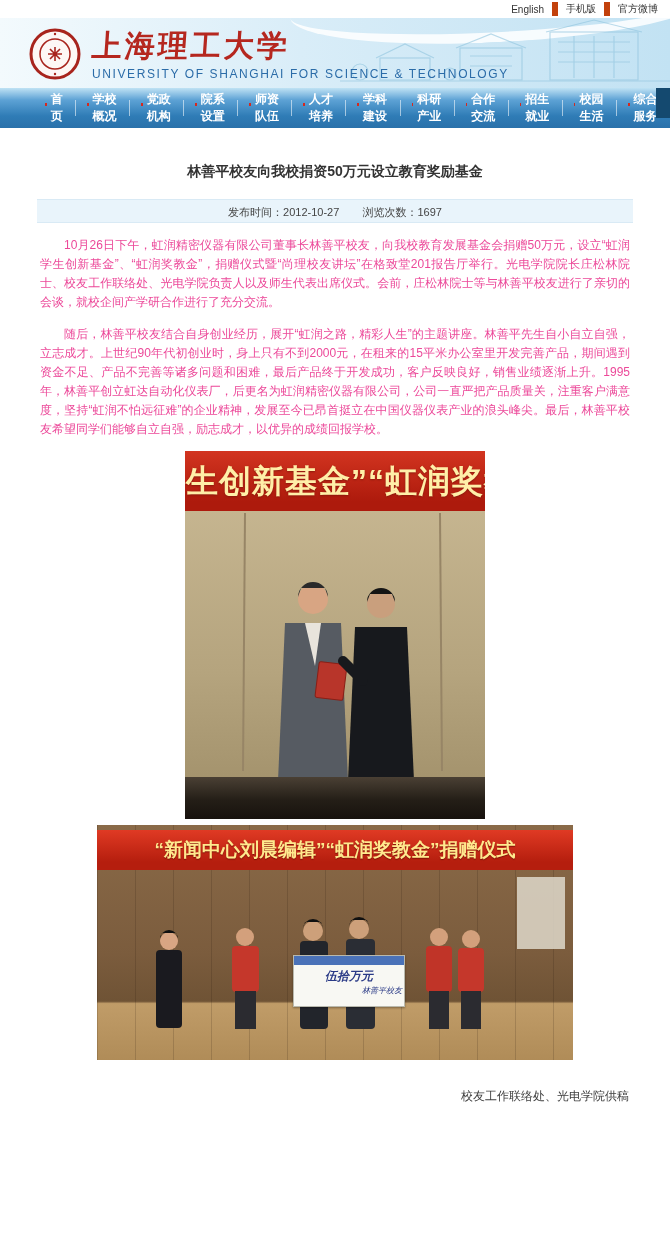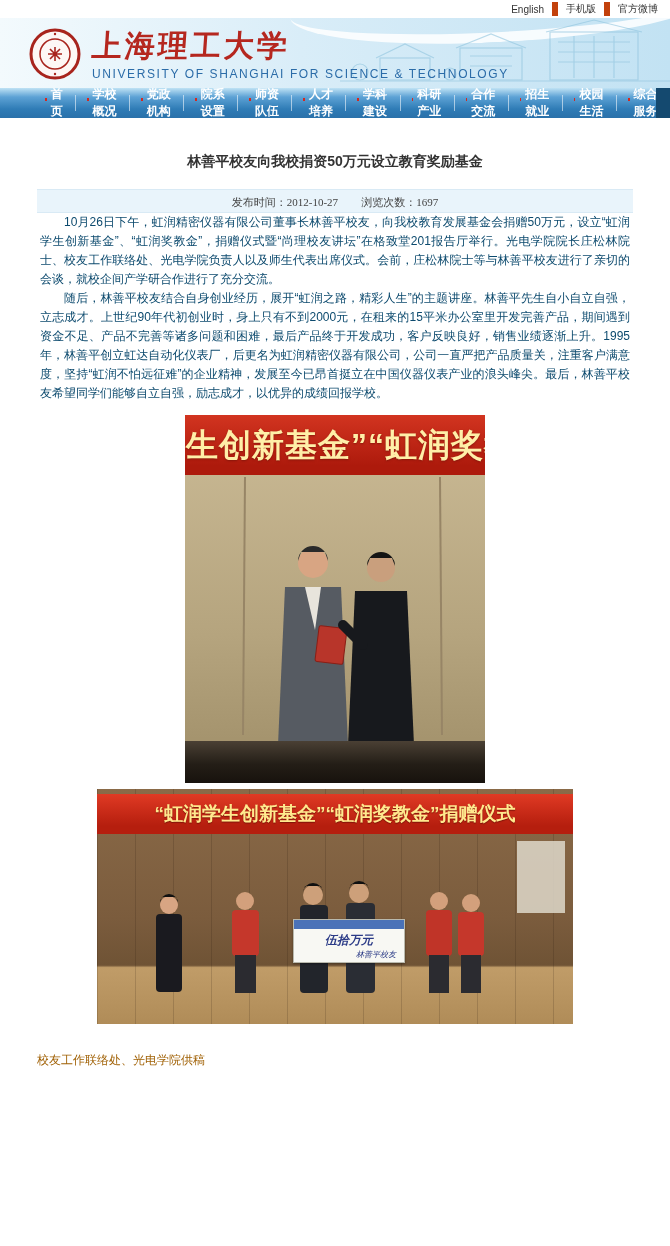--- a/index.html
+++ b/index.html
@@ -15,51 +15,51 @@
   .header { height:70px; position:relative; background:linear-gradient(90deg,#f3fafd 0%,#d9edf8 45%,#c2e2f3 100%); overflow:hidden; }
   .header .swoosh { position:absolute; right:-40px; top:-46px; width:420px; height:70px; border-radius:50%; border-bottom:10px solid rgba(255,255,255,.85); transform:rotate(-3deg); }
   .logo-wrap { position:absolute; left:28px; top:8px; display:flex; align-items:center; }
   .seal { width:54px; height:54px; }
   .uni-names { margin-left:10px; }
   .uni-cn { font-size:30px; font-weight:bold; color:#b5271f; letter-spacing:3px; font-family:"Liberation Serif","DejaVu Serif",serif; transform:skewX(-4deg); }
   .uni-en { font-size:12px; color:#2b6ca8; letter-spacing:1.6px; margin-top:0; }
   .buildings { position:absolute; right:0; top:0; opacity:.6; }
 
   
-  .nav { height:30px; background:linear-gradient(180deg,#bfe2f4 0%,#5da2d5 30%,#2f7cb6 70%,#2a71aa 100%); display:flex; align-items:center; padding-left:34px; position:relative; }
+  .nav { height:40px; background:linear-gradient(180deg,#bfe2f4 0%,#5da2d5 30%,#2f7cb6 70%,#2a71aa 100%); display:flex; align-items:center; padding-left:34px; position:relative; }
   .nav-item { display:flex; align-items:center; color:#fff; font-size:12px; font-weight:bold; padding:0 11px; height:16px; cursor:pointer; position:relative; }
   .nav-item + .nav-item { border-left:1px solid rgba(255,255,255,.55); }
   .nav-dot { width:3px; height:3px; background:#d6281e; margin-right:4px; margin-top:-8px; }
   .nav-cap { position:absolute; right:0; top:0; width:14px; height:30px; background:#14496f; }
 
   
   .content { width:596px; margin:0 auto; }
   .article-title { margin-top:35px; text-align:center; font-size:14px; font-weight:bold; color:#333; }
   .infobar { margin-top:18px; height:24px; line-height:24px; background:#e9f4fb; border-top:1px solid #d9eaf5; border-bottom:1px solid #d9eaf5; text-align:center; font-size:11px; color:#444; }
-  .infobar span { margin:0 10px;font-family:Liberation Serif, serif; }
-  .para { padding:0 3px; font-size:12px; line-height:19px; color:#0c4a6e; text-indent:2em; text-align:justify; }
+  .infobar span { margin:0 10px; }
+  .para { margin-top:13px; padding:0 3px; font-size:12px; line-height:19px; color:#ec4899; text-indent:2em; text-align:justify; }
 
   
   .photo1 { position:relative; width:300px; height:368px; margin:12px auto 0; overflow:hidden; background:linear-gradient(180deg,#cbbb96 0%,#b5a47e 60%,#a5946e 88%); }
   .p1-banner { position:absolute; top:0; left:0; right:0; height:60px; background:linear-gradient(180deg,#d23420 0%,#ad1a0c 85%); color:#ffefa8; font-size:32px; font-weight:bold; line-height:60px; white-space:nowrap; overflow:hidden; padding-left:1px; text-shadow:0 1px 2px rgba(120,20,10,.7); letter-spacing:1px; }
   .p1-floor { position:absolute; bottom:0; left:0; right:0; height:42px; background:linear-gradient(180deg,#4a4034 0%,#241e17 55%,#17120d 100%); }
   .photo1 svg, .photo2 svg { position:absolute; left:0; top:0; }
 
   .photo-caption { margin-top:5px; text-align:center; font-size:12px; color:#333; }
 
   
   .photo2 { position:relative; width:476px; height:235px; margin:6px auto 0; overflow:hidden;
     background:repeating-linear-gradient(90deg, rgba(30,15,5,.16) 0 1px, rgba(0,0,0,0) 1px 38px), linear-gradient(180deg,#8a6a48 0%,#7b5c3d 55%,#6f5335 75%,#c09c68 76%,#b08c58 100%); }
   .p2-banner { position:absolute; top:5px; left:0; right:0; height:40px; background:linear-gradient(180deg,#e03a24 0%,#b51e0e 80%); color:#ffe98e; font-size:19px; font-weight:bold; line-height:40px; white-space:nowrap; overflow:hidden; text-align:center; text-shadow:0 1px 1px rgba(110,15,5,.8); }
-  .check { position:absolute; left:196px; top:130px; width:112px; height:44px; background:#f8f8f3; border:1px solid #b9b9ad; box-shadow:0 1px 2px rgba(0,0,0,.35); }
+  .check { position:absolute; left:196px; top:130px; width:112px; height:52px; background:#f8f8f3; border:1px solid #b9b9ad; box-shadow:0 1px 2px rgba(0,0,0,.35); }
   .check-strip { height:9px; background:#4a72b8; }
   .check-amount { font-size:12px; font-weight:bold; color:#2a3a86; text-align:center; margin-top:3px; font-style:italic; }
-  .check-name { font-size:8px; color:#2a3a86; text-align:right; padding-right:8px; font-style:italic; }
-
-  .credit { text-align:left; font-size:12px; color:#a16207; padding-right:4px; }
+  .check-name { font-size:8px; color:#2a3a86; text-align:right; padding-right:2px; font-style:italic; }
+
+  .credit { text-align:right; font-size:12px; color:#404040; padding-right:4px; }
   .credit1 { margin-top:28px; }
   .credit2 { margin-top:26px; }
 </style>
 </head>
 <body>
 
 <div class="page">
 
   <div class="topbar">
     <span class="toplink">English</span>
@@ -208,21 +208,21 @@
         <path d="M252 102 a10 10 0 0 1 20 0 l-2 -7 -16 0 z" fill="#101010"></path>
         <rect x="249" y="114" width="29" height="90" rx="4" fill="#2a2d34"></rect>
 
         <circle cx="342" cy="112" r="9" fill="#d3a07c"></circle>
         <rect x="329" y="121" width="26" height="46" rx="4" fill="#c03428"></rect>
         <rect x="332" y="166" width="20" height="38" fill="#2b2b30"></rect>
         <circle cx="374" cy="114" r="9" fill="#d3a07c"></circle>
         <rect x="361" y="123" width="26" height="44" rx="4" fill="#c5372b"></rect>
         <rect x="364" y="166" width="20" height="38" fill="#2b2b30"></rect>
       </svg>
-      <div class="p2-banner">“虹润学生创新基金”“虹润奖教金”捐赠仪式</div>
+      <div class="p2-banner">“新闻中心刘晨编辑”“虹润奖教金”捐赠仪式</div>
       <div class="check">
         <div class="check-strip"></div>
         <div class="check-amount">伍拾万元</div>
         <div class="check-name">林善平校友</div>
       </div>
     </div>
 
     <div class="credit credit1">校友工作联络处、光电学院供稿</div>
   </div>
 

